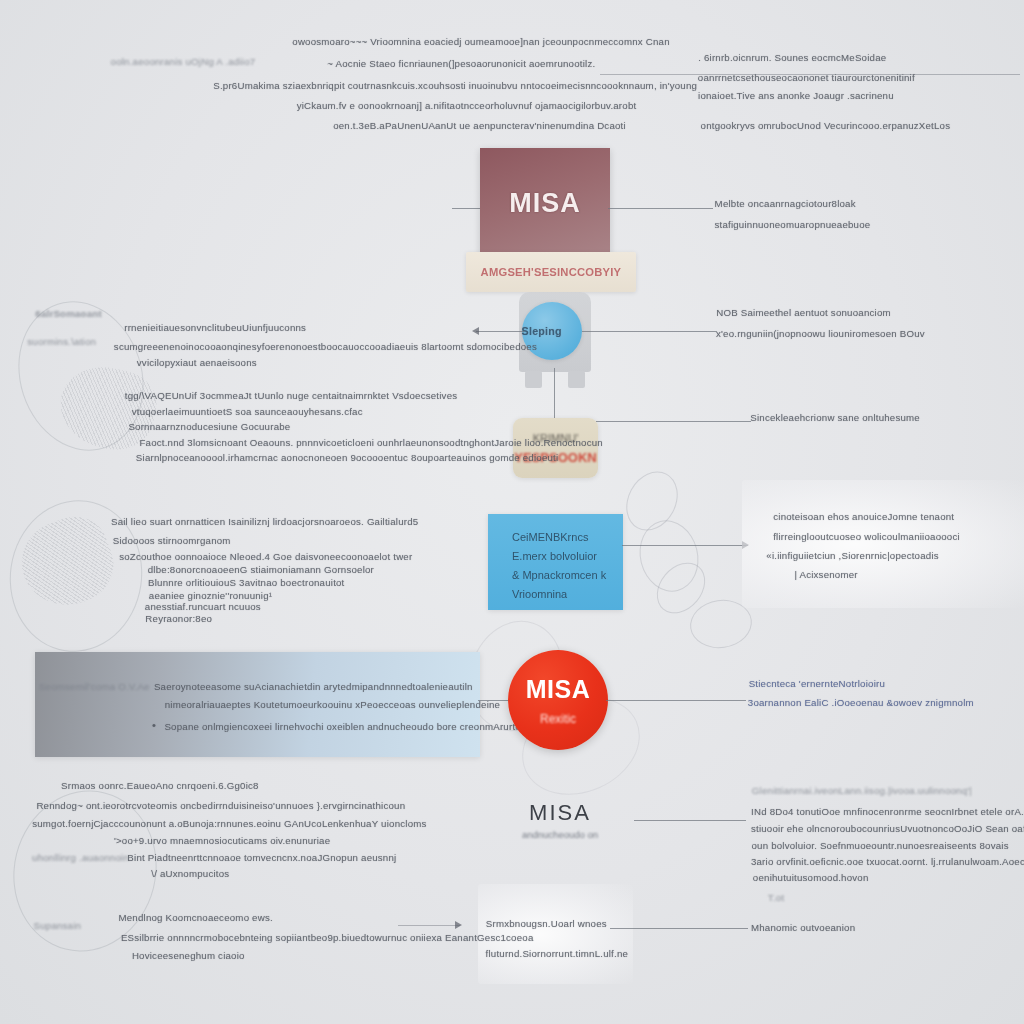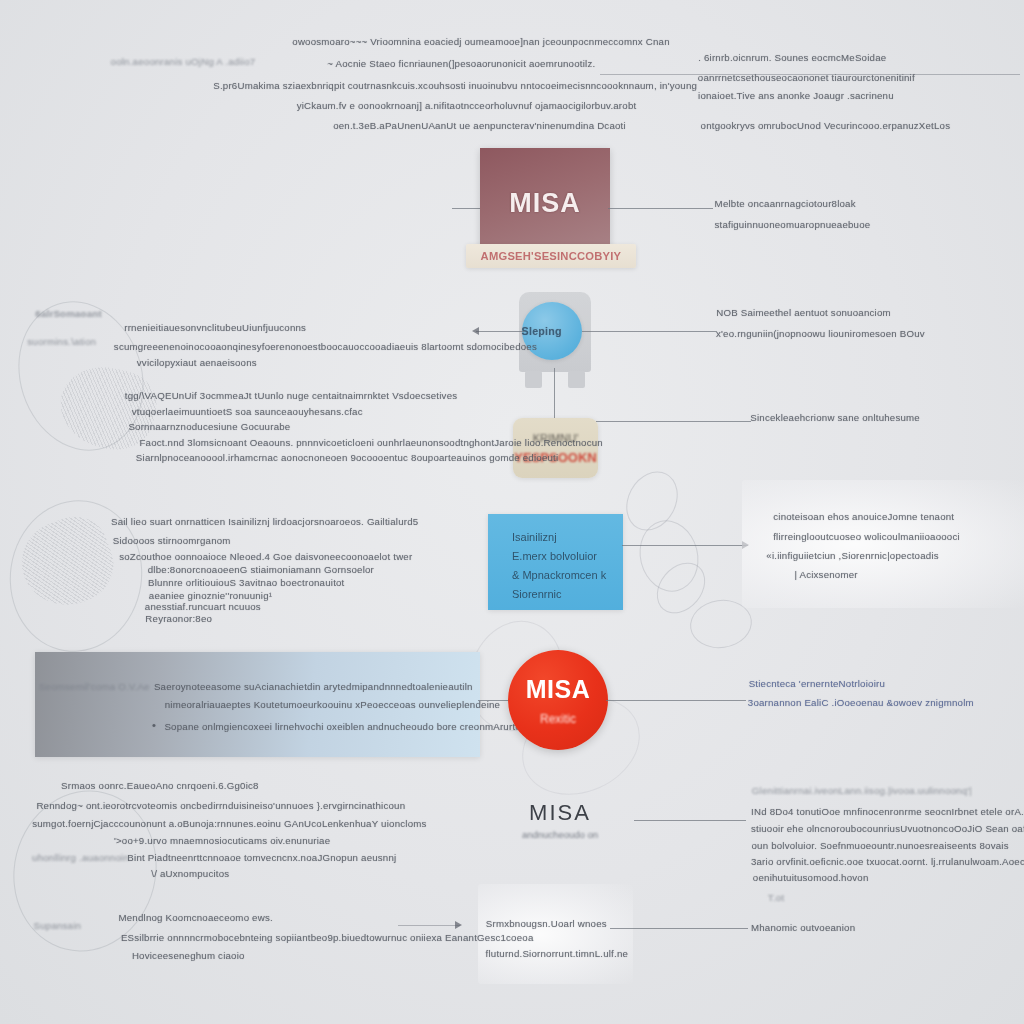--- a/index.html
+++ b/index.html
@@ -181,21 +181,21 @@
   <div class="ptext small" style="left:700px;top:72px;">oanrrnetcsethouseocaononet tiaurourctonenitinif</div>
   <div class="ptext small" style="left:700px;top:90px;">ionaioet.Tive ans anonke Joaugr .sacrinenu</div>
   <div class="ptext small" style="left:703px;top:120px;">ontgookryvs omrubocUnod Vecurincooo.erpanuzXetLos</div>
   <div class="line soft" style="left:600px;top:74px;width:420px;"></div>
 
 
   <div class="line" style="left:452px;top:208px;width:60px;"></div>
   <div class="misa-top" style="left:480px;top:148px;width:130px;height:110px;">
     <span class="brand">MISA</span>
   </div>
-  <div class="plinth" style="left:466px;top:244px;width:170px;height:24px;text-align:center;">
+  <div class="plinth" style="left:466px;top:252px;width:170px;height:40px;text-align:center;">
     <span class="ptext">AMGSEH'SESINCCOBYIY</span>
   </div>
   <div class="line" style="left:608px;top:208px;width:105px;"></div>
   <div class="ptext small" style="left:716px;top:198px;">Melbte oncaanrnagciotour8loak</div>
   <div class="ptext small" style="left:716px;top:219px;">stafiguinnuoneomuaropnueaebuoe</div>
 
   <div class="figure" style="left:519px;top:292px;width:72px;height:80px;">
     <div class="leg" style="left:6px;"></div>
     <div class="leg" style="right:6px;"></div>
   </div>
@@ -211,24 +211,24 @@
   <div class="line" style="left:554px;top:368px;width:1px;height:52px;"></div>
 
   <div class="beigebox" style="left:513px;top:418px;width:85px;height:60px;">
     <span class="t1">KRIMNU'</span>
     <span class="t2">YESPSOOKN</span>
   </div>
   <div class="line" style="left:596px;top:421px;width:155px;"></div>
   <div class="ptext small" style="left:752px;top:412px;">Sincekleaehcrionw sane onltuhesume</div>
 
   <div class="bluebox" style="left:488px;top:514px;width:135px;height:96px;">
-    <div>Isainiliznj</div>
+    <div>CeiMENBKrncs</div>
     <div>E.merx bolvoluior</div>
     <div>&amp; Mpnackromcen k</div>
-    <div>Siorenrnic</div>
+    <div>Vrioomnina</div>
   </div>
   <div class="line" style="left:622px;top:545px;width:126px;"></div>
   <div class="arrow" style="left:742px;top:541px;"></div>
 
   <div class="whitepanel soft" style="left:742px;top:480px;width:282px;height:128px;"></div>
   <div class="ptext small onwhite" style="left:775px;top:511px;">cinoteisoan ehos anouiceJomne tenaont</div>
   <div class="ptext small onwhite" style="left:775px;top:531px;">flirreinglooutcuoseo wolicoulmaniioaoooci</div>
   <div class="ptext small onwhite" style="left:768px;top:550px;">«i.iinfiguiietciun ,Siorenrnic|opectoadis</div>
   <div class="ptext small onwhite" style="left:795px;top:569px;">| Acixsenomer</div>
 

